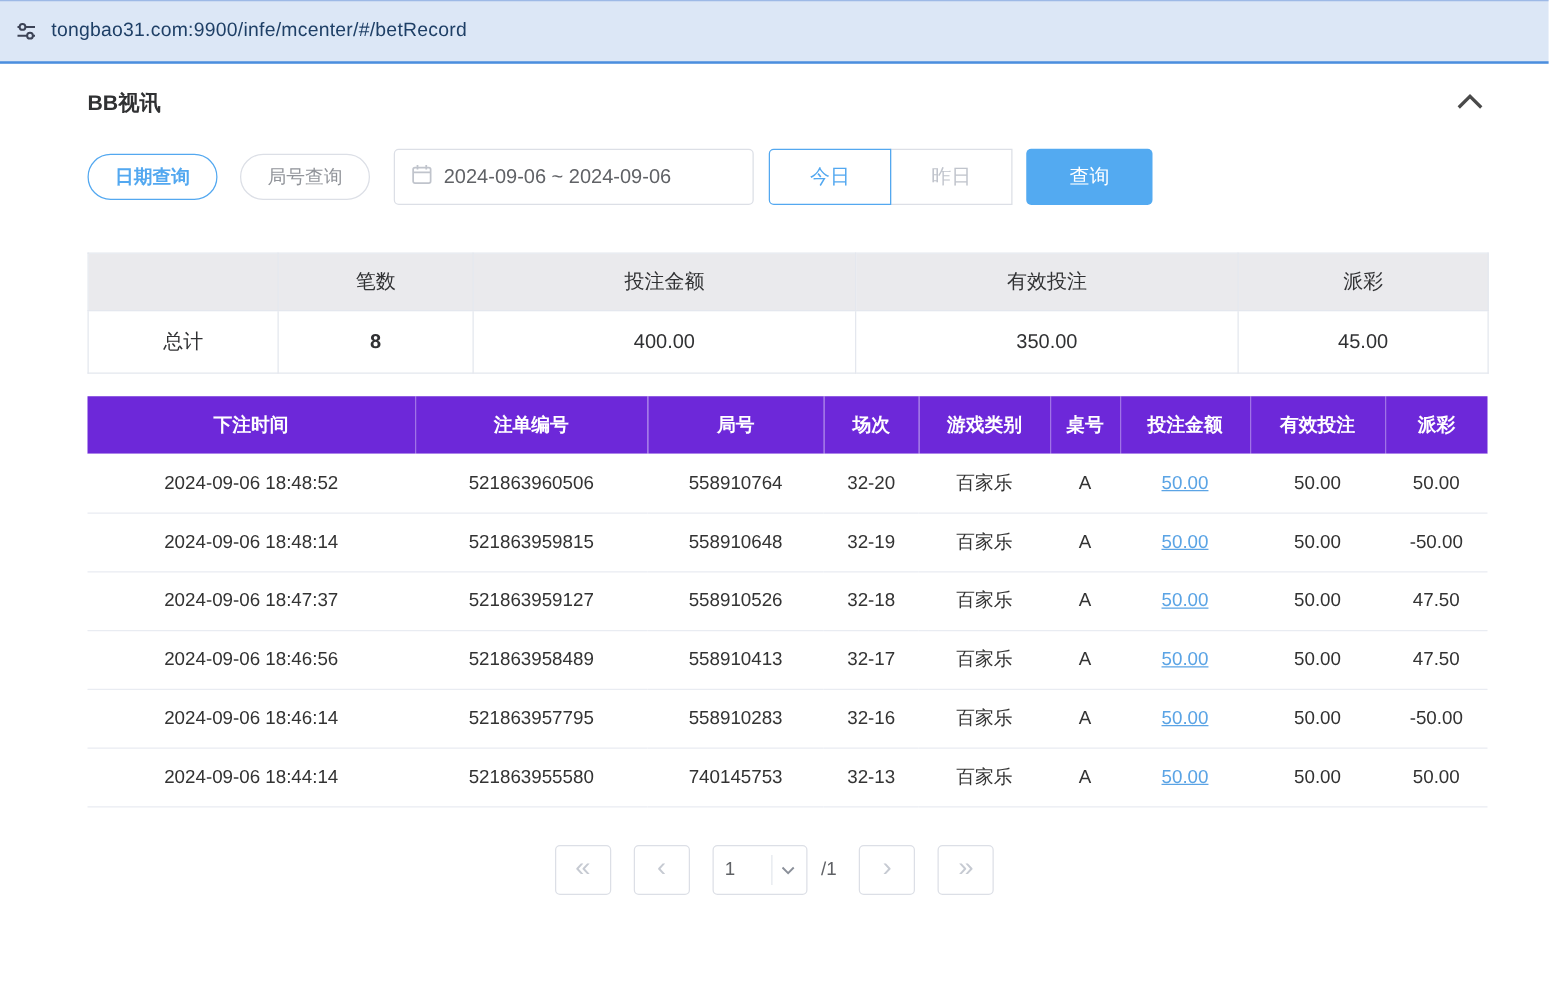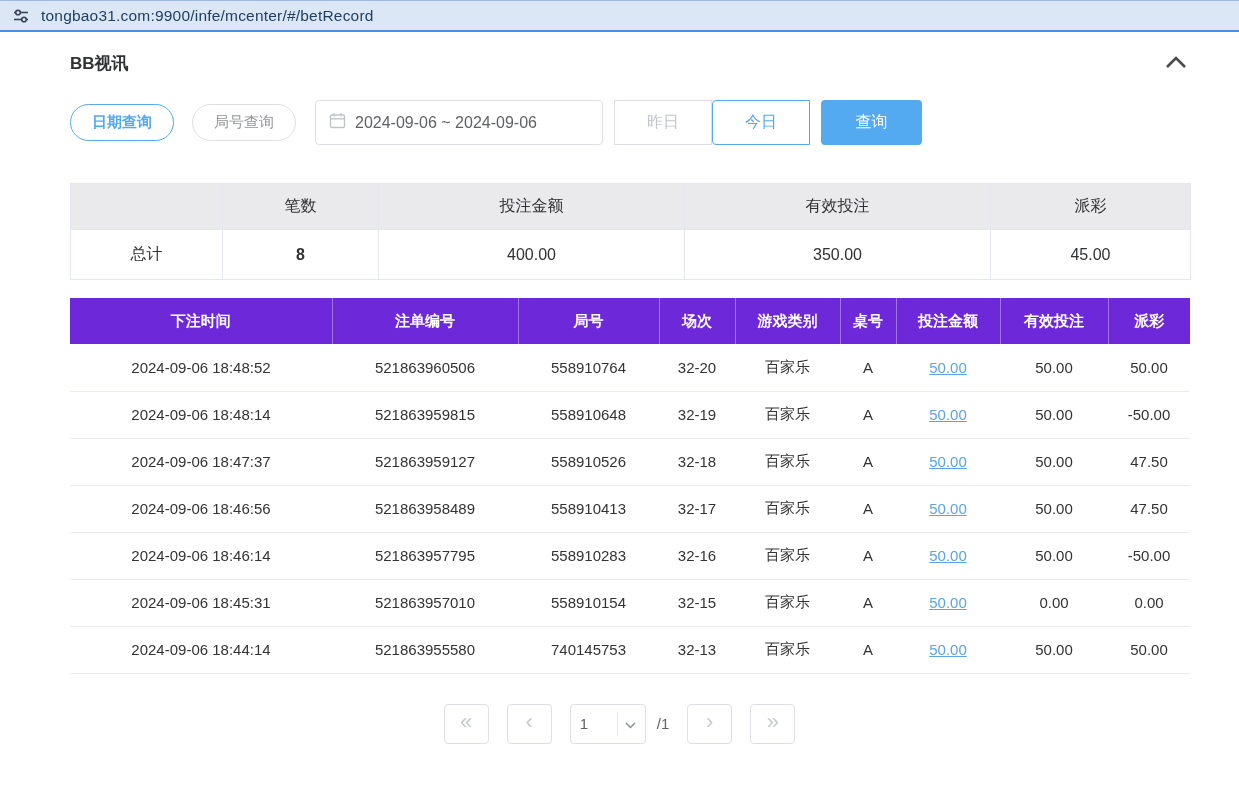--- a/index.html
+++ b/index.html
@@ -4,21 +4,21 @@
 <style>
   * { margin:0; padding:0; box-sizing:border-box; }
   html, body {
     width:1239px; height:799px; overflow:hidden; background:#fff;
     font-family:"Liberation Sans","DejaVu Sans",sans-serif;
     color:#303133;
   }
 
   
   .topbar {
-    height:32px; background:#dce7f6;
+    height:51px; background:#dce7f6;
     border-top:1px solid #9db9e6;
     border-bottom:2px solid #4b8ede;
     display:flex; align-items:center; padding:0 12px; gap:11px;
   }
   .topbar .url { color:#1e3f66; font-size:15.5px; letter-spacing:.2px; }
   .tune-icon { display:inline-flex; }
 
   
   .panel-head { display:flex; justify-content:space-between; align-items:center; padding:20px 52px 0 70px; }
   .panel-title { font-size:17px; font-weight:bold; color:#303133; }
@@ -126,22 +126,22 @@
           <line x1="1.5" y1="6.8" x2="15.5" y2="6.8"></line>
           <line x1="5" y1="1" x2="5" y2="4.5"></line>
           <line x1="12" y1="1" x2="12" y2="4.5"></line>
         </g>
       </svg>
     </span>
     <span>2024-09-06 ~ 2024-09-06</span>
   </div>
 
   <div class="quick-group">
+    <button class="quick-btn first active">今日</button>
     <button class="quick-btn">昨日</button>
-    <button class="quick-btn first active">今日</button>
   </div>
 
   <button class="search-btn">查询</button>
 </div>
 
 <table class="summary">
   <colgroup>
     <col style="width:152px">
       <col style="width:156px">
       <col style="width:306px">
@@ -243,31 +243,20 @@
     <td>521863957795</td>
     <td>558910283</td>
     <td>32-16</td>
     <td>百家乐</td>
     <td>A</td>
     <td><span class="amount-link">50.00</span></td>
     <td>50.00</td>
     <td class="negative">-50.00</td>
   </tr>
       <tr>
-    <td>2024-09-06 18:45:31</td>
-    <td>521863957010</td>
-    <td>558910154</td>
-    <td>32-15</td>
-    <td>百家乐</td>
-    <td>A</td>
-    <td><span class="amount-link">50.00</span></td>
-    <td>0.00</td>
-    <td>0.00</td>
-  </tr>
-      <tr>
     <td>2024-09-06 18:44:14</td>
     <td>521863955580</td>
     <td>740145753</td>
     <td>32-13</td>
     <td>百家乐</td>
     <td>A</td>
     <td><span class="amount-link">50.00</span></td>
     <td>50.00</td>
     <td>50.00</td>
   </tr>

